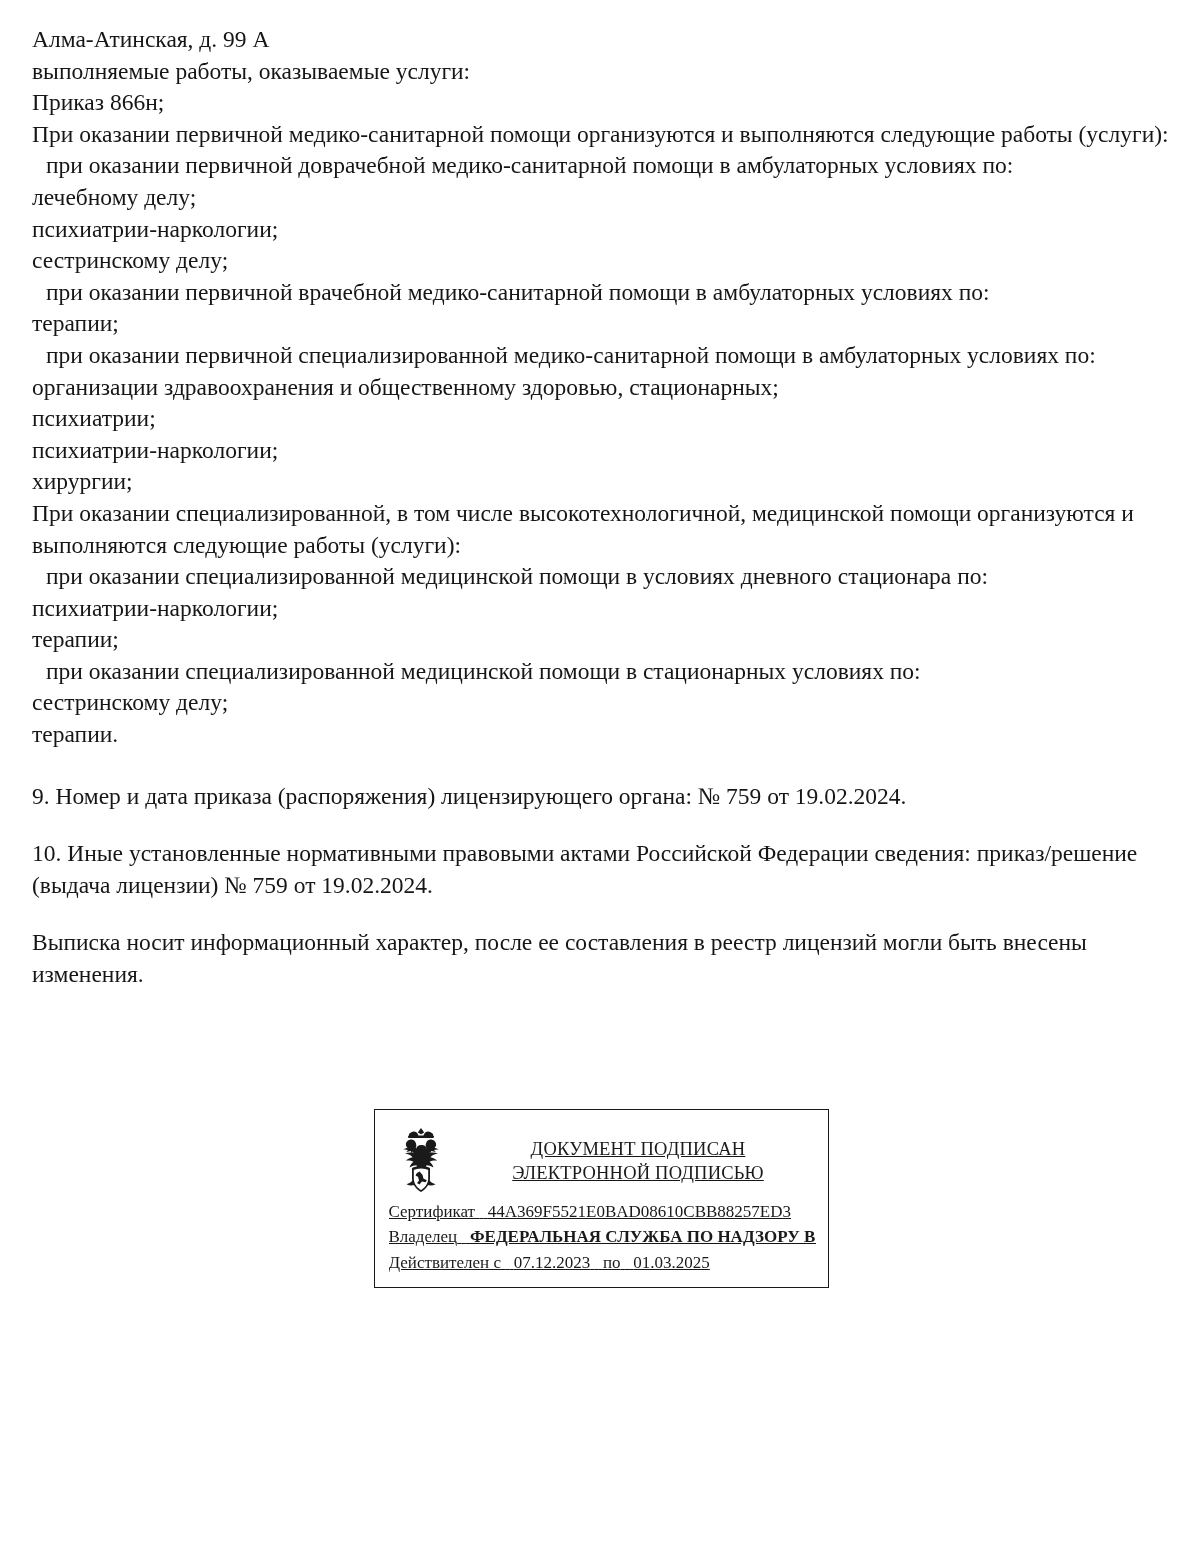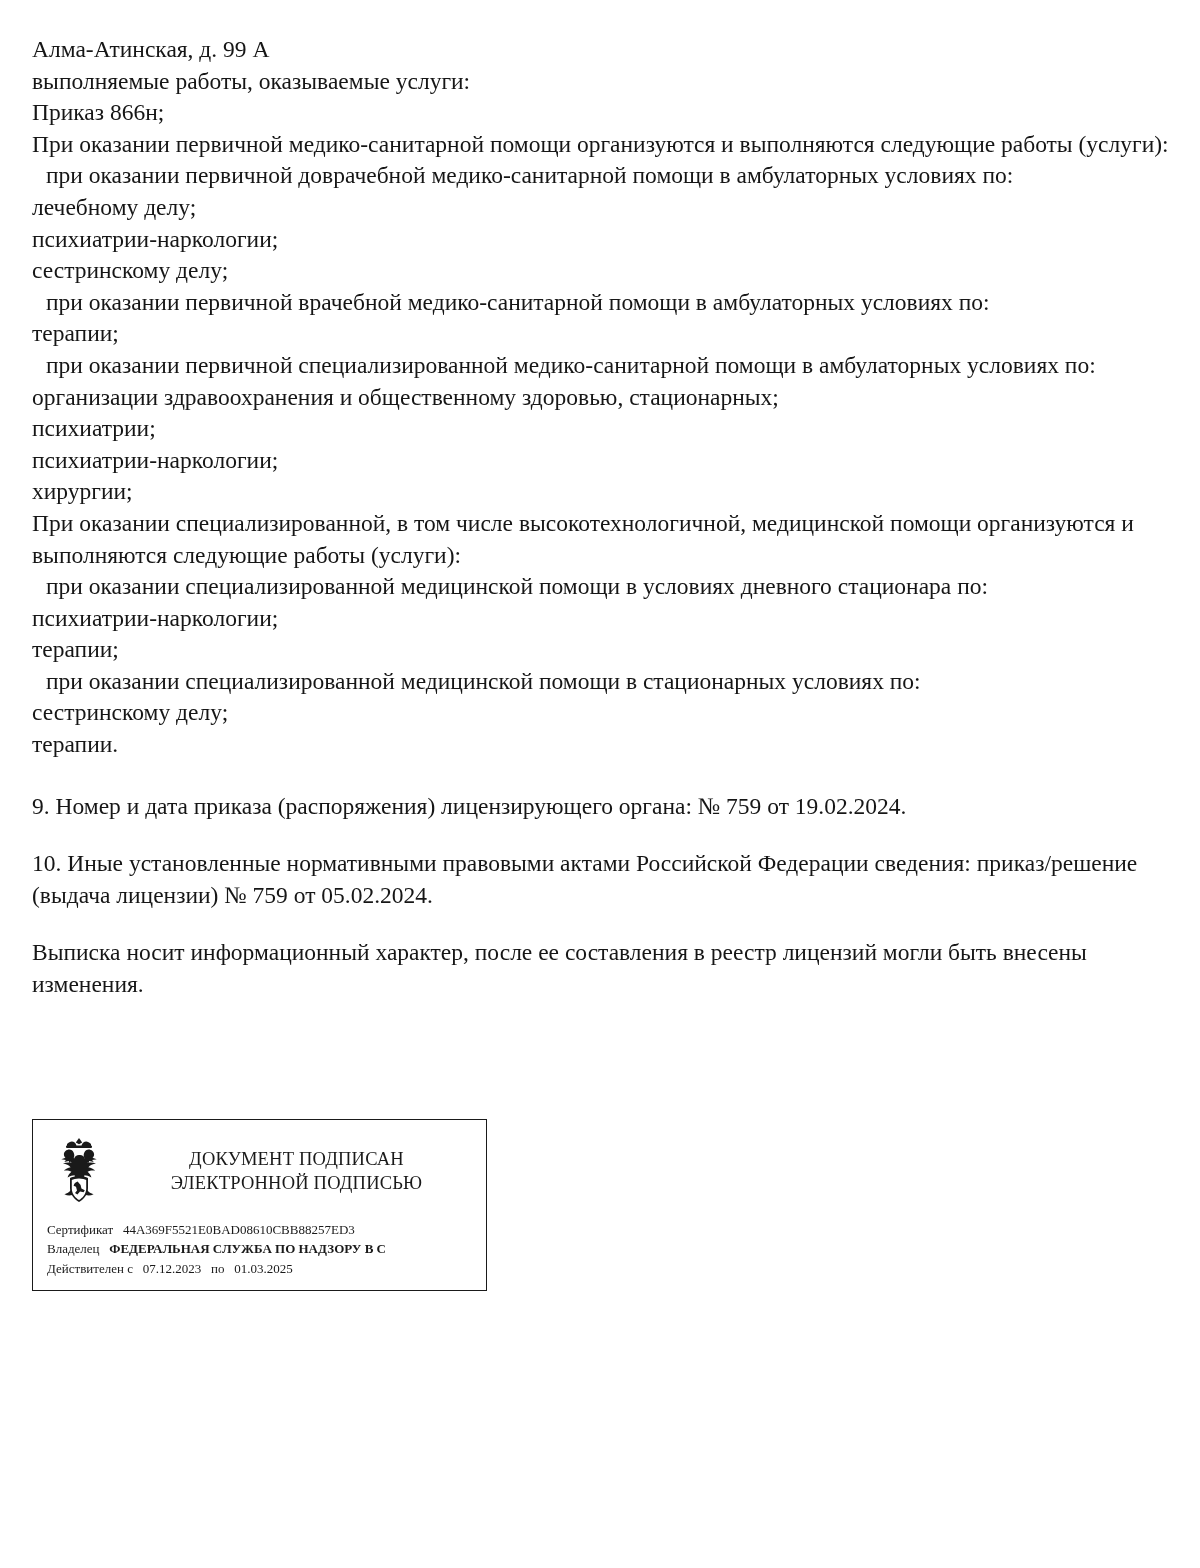--- a/index.html
+++ b/index.html
@@ -11,21 +11,21 @@
     width: 1200px;
     min-height: 1568px;
     font-family: "Liberation Serif", "DejaVu Serif", serif;
     color: #161616;
   }
   .page {
     position: relative;
     width: 1200px;
     min-height: 1568px;
     box-sizing: border-box;
-    padding: 34px 30px 20px 32px;
+    padding: 24px 30px 20px 32px;
   }
   .doc-body {
     font-size: 23.5px;
     line-height: 1.345;
   }
   .line {
     white-space: pre-wrap;
   }
   .para {
     margin: 0;
@@ -37,20 +37,22 @@
     margin-left: 14px;
     text-indent: 0;
   }
   .spacer-md { height: 26px; }
   .spacer-lg { height: 30px; }
 
   
   .stamp-zone {
     margin-top: 118px;
     display: flex;
+    justify-content: center;
+    text-decoration: underline;
   }
   .stamp {
     box-sizing: border-box;
     width: 455px;
     border: 1.6px solid #1a1a1a;
     padding: 14px 12px 12px 14px;
     display: flex;
     flex-direction: column;
     background: #fff;
     overflow: hidden;
@@ -71,22 +73,22 @@
   .stamp-title {
     flex: 1 1 auto;
     text-align: center;
     font-size: 18.5px;
     line-height: 1.3;
     letter-spacing: 0.2px;
     color: #1a1a1a;
     padding-right: 6px;
   }
   .stamp-details {
-    margin-top: 12px;
-    font-size: 13px;
+    margin-top: 1px;
+    font-size: 17px;
     line-height: 1.5;
     color: #1a1a1a;
     white-space: nowrap;
   }
   .stamp-details .row {
     overflow: hidden;
   }
   .stamp-details b {
     font-weight: 700;
   }
@@ -120,21 +122,21 @@
     <p class="para line hang-1">при оказании специализированной медицинской помощи в стационарных условиях по:</p>
     <p class="para line indent-2">сестринскому делу;</p>
     <p class="para line indent-2">терапии.</p>
 
     <div class="spacer-lg"></div>
 
     <p class="para line indent-0">9. Номер и дата приказа (распоряжения) лицензирующего органа: № 759 от 19.02.2024.</p>
 
     <div class="spacer-md"></div>
 
-    <p class="para line indent-0">10. Иные установленные нормативными правовыми актами Российской Федерации сведения: приказ/решение (выдача лицензии) № 759 от 05.02.2024.</p>
+    <p class="para line indent-0">10. Иные установленные нормативными правовыми актами Российской Федерации сведения: приказ/решение (выдача лицензии) № 759 от 19.02.2024.</p>
 
     <div class="spacer-md"></div>
 
     <p class="para line indent-0">Выписка носит информационный характер, после ее составления в реестр лицензий могли быть внесены изменения.</p>
 
   </div>
 
   <div class="stamp-zone">
     <div class="stamp">
       <div class="stamp-top">

